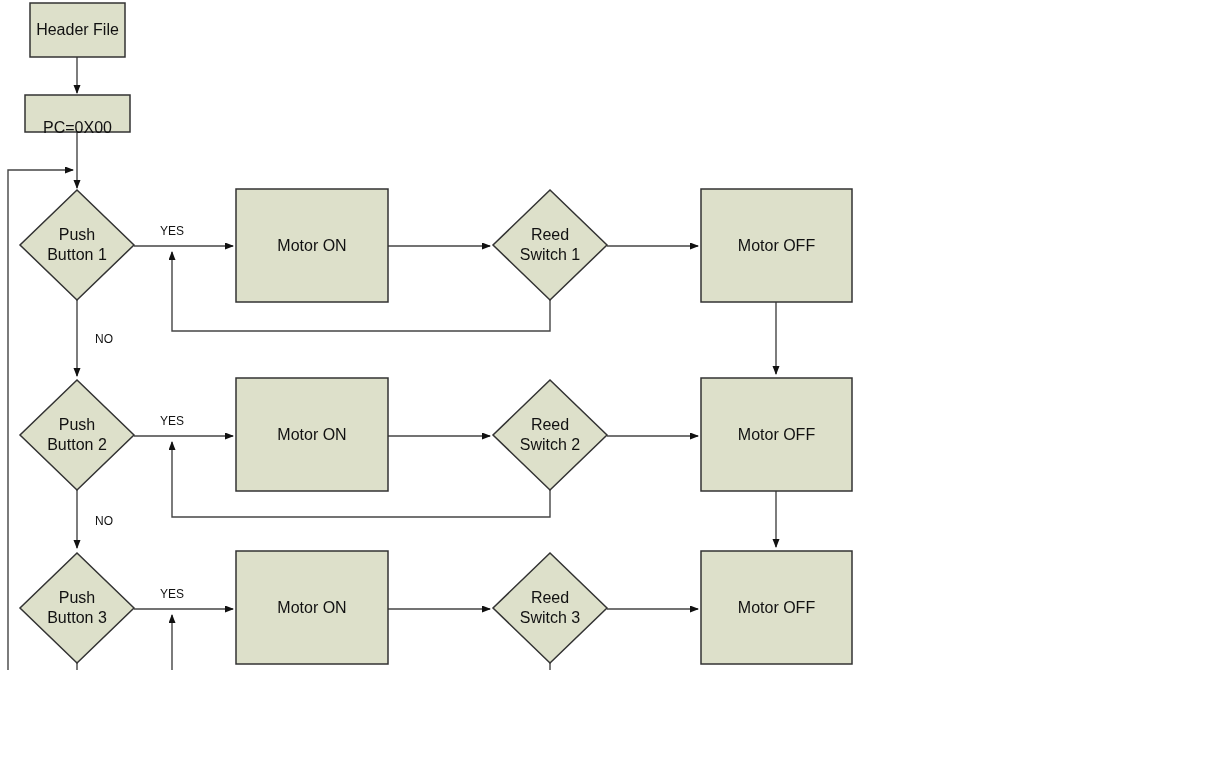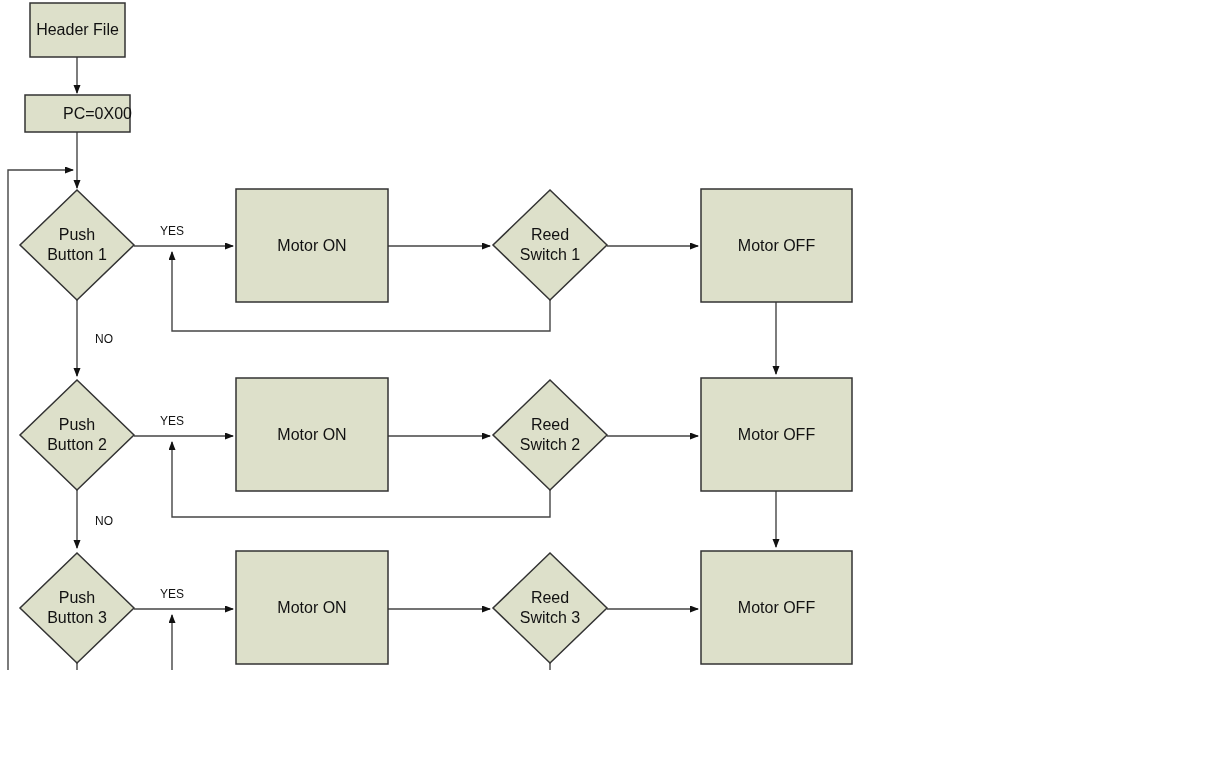--- a/index.html
+++ b/index.html
@@ -87,21 +87,21 @@
       <rect x="701" y="378" width="151" height="113"></rect>
 
       <polygon points="77,553 134,608 77,663 20,608"></polygon>
       <rect x="236" y="551" width="152" height="113"></rect>
       <polygon points="550,553 607,608 550,663 493,608"></polygon>
       <rect x="701" y="551" width="151" height="113"></rect>
     </g>
   </svg>
 
   <div class="lbl" style="left:30px;top:3px;width:95px;height:54px;">Header File</div>
-  <div class="lbl" style="left:25px;top:95px;width:105px;height:37px;padding-left:20px;">PC=0X00</div>
+  <div class="lbl" style="left:25px;top:109px;width:105px;height:37px;">PC=0X00</div>
 
   <div class="lbl" style="left:27px;top:220px;width:100px;height:50px;">Push
 Button 1</div>
   <div class="lbl edge-lbl" style="left:149px;top:221px;width:46px;height:20px;">YES</div>
   <div class="lbl" style="left:236px;top:189px;width:152px;height:113px;">Motor ON</div>
   <div class="lbl" style="left:500px;top:220px;width:100px;height:50px;">Reed
 Switch 1</div>
   <div class="lbl" style="left:701px;top:189px;width:151px;height:113px;">Motor OFF</div>
   <div class="lbl edge-lbl" style="left:82px;top:329px;width:44px;height:20px;">NO</div>
 

